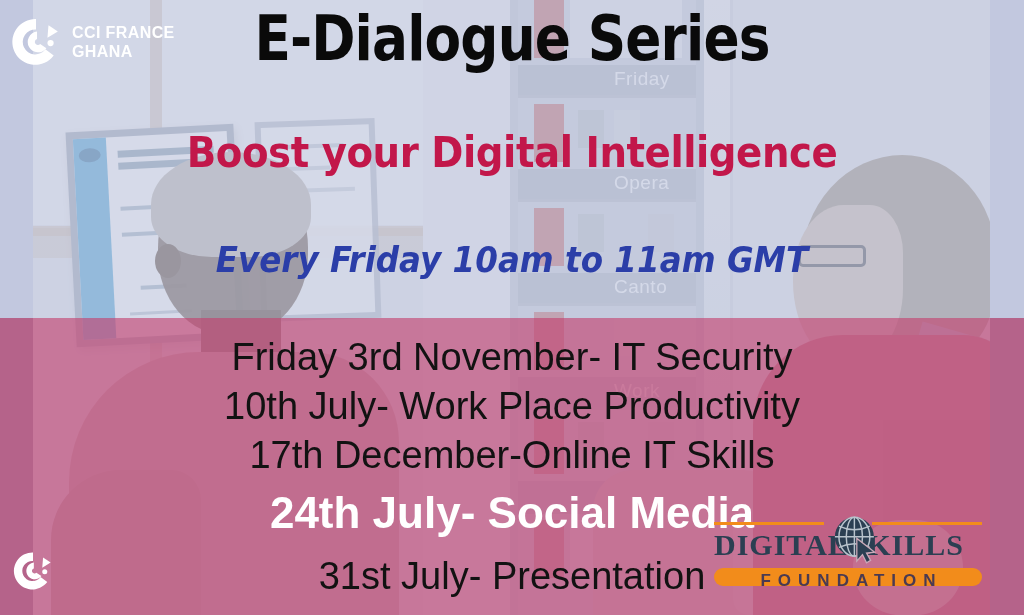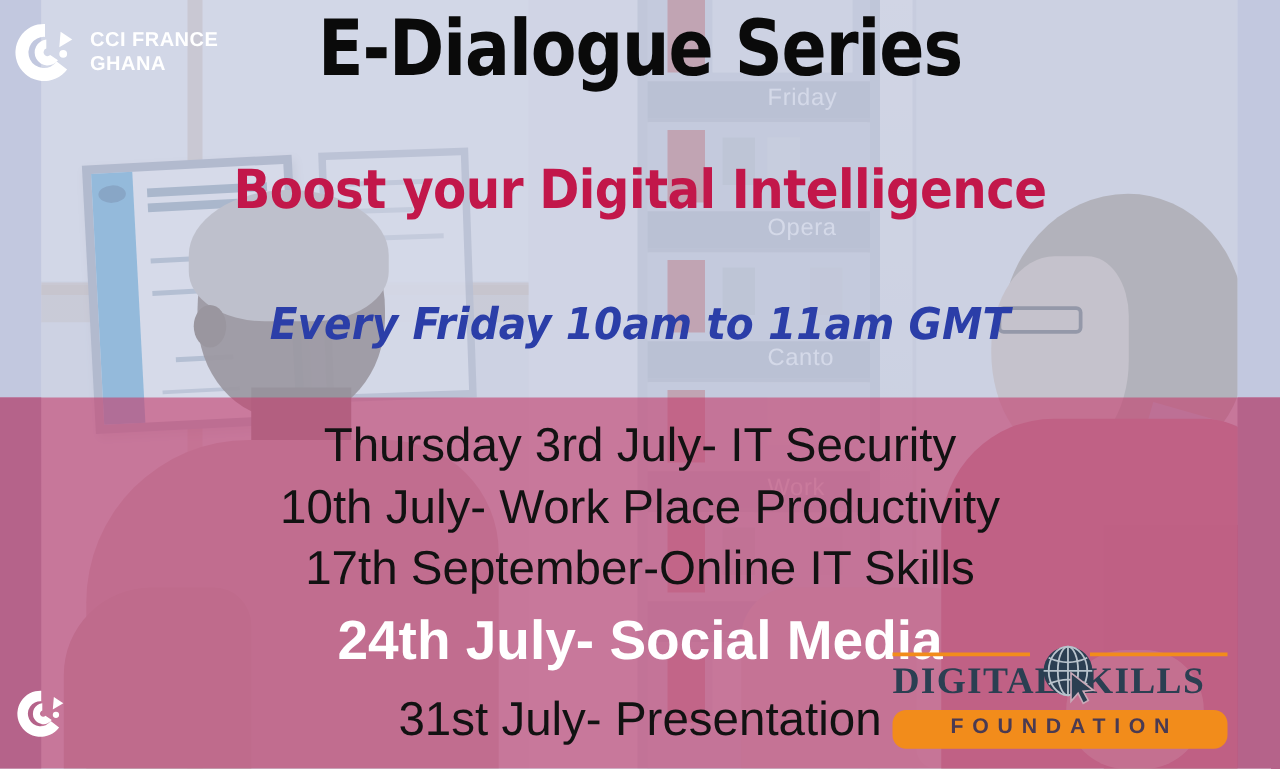--- a/index.html
+++ b/index.html
@@ -190,21 +190,21 @@
     letter-spacing: 1px;
     color: #2b3f52;
   }
   .dsf-word.left { left: 2px; }
   .dsf-word.right { right: 20px; }
   .dsf-rule { position: absolute; top: 2px; height: 3px; background: #f28c1b; }
   .dsf-rule.l { left: 2px; width: 110px; }
   .dsf-rule.r { right: 2px; width: 110px; }
   .dsf-globe { position: absolute; left: 118px; top: -6px; width: 52px; height: 52px; }
   .dsf-foundation {
-    position: absolute; left: 2px; top: 48px; width: 268px; height: 31px;
+    position: absolute; left: 2px; top: 48px; width: 268px; height: 18px;
     background: #f28c1b;
     color: #4a3a52;
     font-family: "Liberation Sans", sans-serif;
     font-weight: bold;
     font-size: 17px;
     letter-spacing: 7px;
     text-align: center;
     line-height: 26px;
     text-indent: 7px;
     border-radius: 11px;
@@ -310,23 +310,23 @@
   <div class="lav-right-band"></div>
   <div class="pink-overlay"></div>
   <div class="pink-left-band"></div>
   <div class="pink-right-band"></div>
 
   <div class="title">E-Dialogue Series</div>
   <div class="subtitle">Boost your Digital Intelligence</div>
   <div class="timeline">Every Friday 10am to 11am GMT</div>
 
   <div class="schedule">
-    <div class="sched-row">Thursday 3rd July- IT Security</div>
+    <div class="sched-row">Friday 3rd November- IT Security</div>
     <div class="sched-row">10th July- Work Place Productivity</div>
-    <div class="sched-row">17th September-Online IT Skills</div>
+    <div class="sched-row">17th December-Online IT Skills</div>
     <div class="sched-row hl">24th July- Social Media</div>
     <div class="sched-row last">31st July- Presentation</div>
   </div>
 
   <div class="cci-top">
     <svg class="cci-mark" viewBox="0 0 100 100">
       <path d="M50 6 A44 44 0 1 0 84 76 L68 64 A24 24 0 1 1 50 26 Z" fill="#ffffff"></path>
       <path d="M52 30 A20 20 0 1 0 70 62 L58 54 A6 6 0 1 1 52 44 Z" fill="#ffffff"></path>
       <path d="M74 18 L92 30 L72 42 Z" fill="#ffffff"></path>
       <circle cx="78" cy="52" r="6" fill="#ffffff"></circle>

